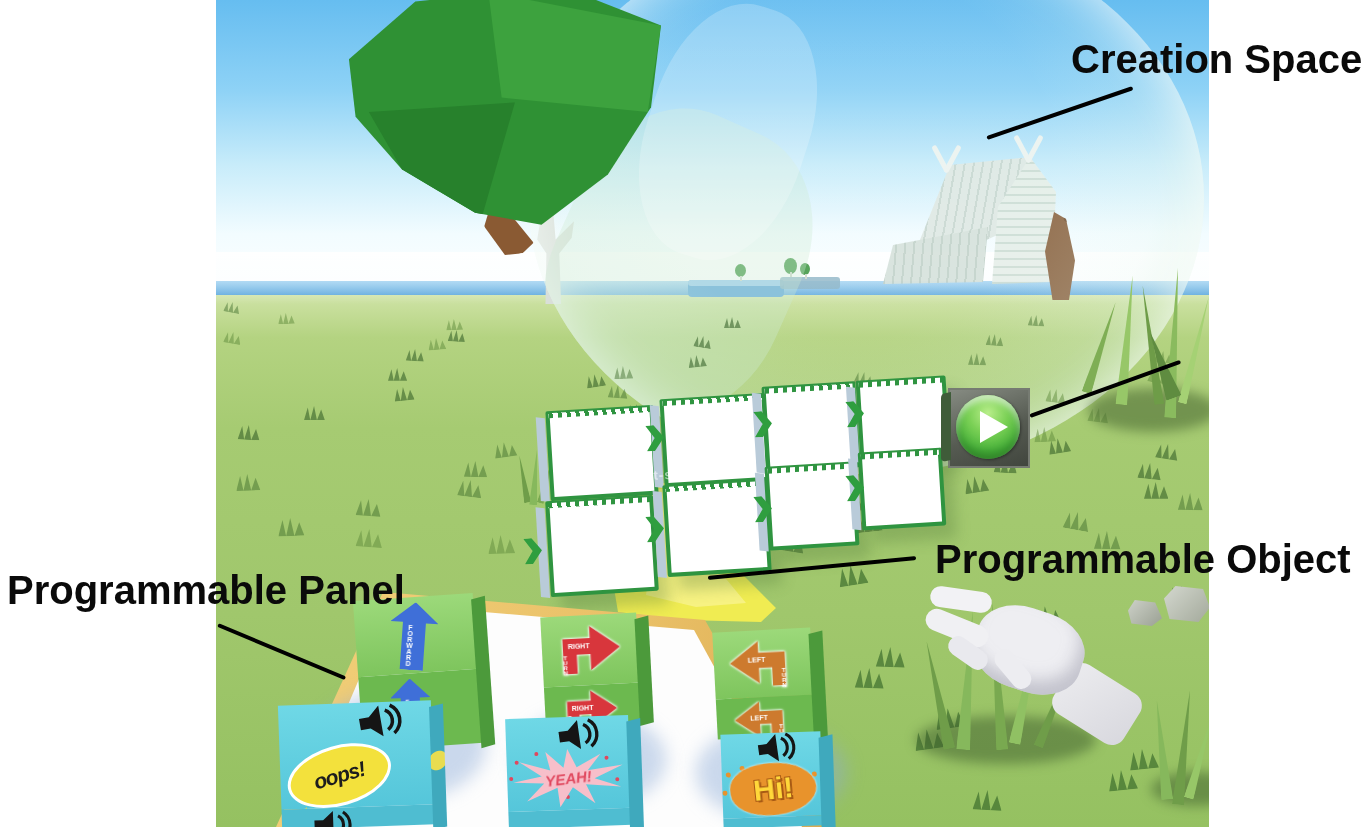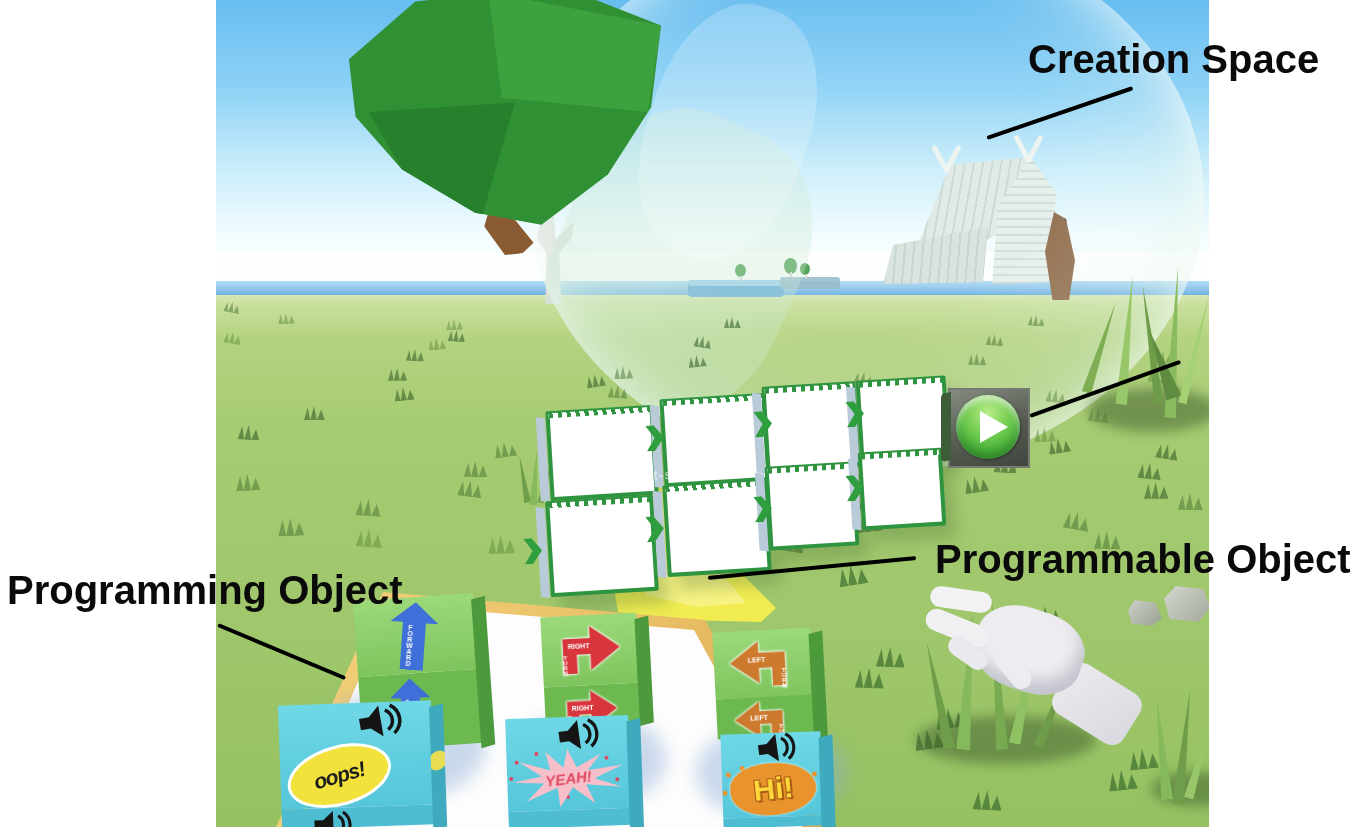--- a/index.html
+++ b/index.html
@@ -448,23 +448,23 @@
     <div class="hand">
       <div class="forearm"></div>
       <div class="palm"></div>
       <div class="finger f1"></div>
       <div class="finger f2"></div>
       <div class="finger f3"></div>
       <div class="finger thumb"></div>
     </div>
   </div>
 
-  <div class="ann" style="left:1028px;top:38px;">Creation Space</div>
+  <div class="ann" style="left:1071px;top:38px;">Creation Space</div>
   <div class="ann-line" style="left:987px;top:136px;width:154px;transform:rotate(-18.9deg);"></div>
 
   <div class="ann-line" style="left:1030px;top:414px;width:160px;transform:rotate(-19.8deg);"></div>
 
   <div class="ann" style="left:935px;top:538px;">Programmable Object</div>
   <div class="ann-line" style="left:708px;top:576px;width:209px;transform:rotate(-5.5deg);"></div>
 
-  <div class="ann" style="left:7px;top:569px;">Programming Object</div>
+  <div class="ann" style="left:7px;top:569px;">Programmable Panel</div>
   <div class="ann-line" style="left:218px;top:623px;width:138px;transform:rotate(22.7deg);"></div>
 </div>
 
 </body></html>

